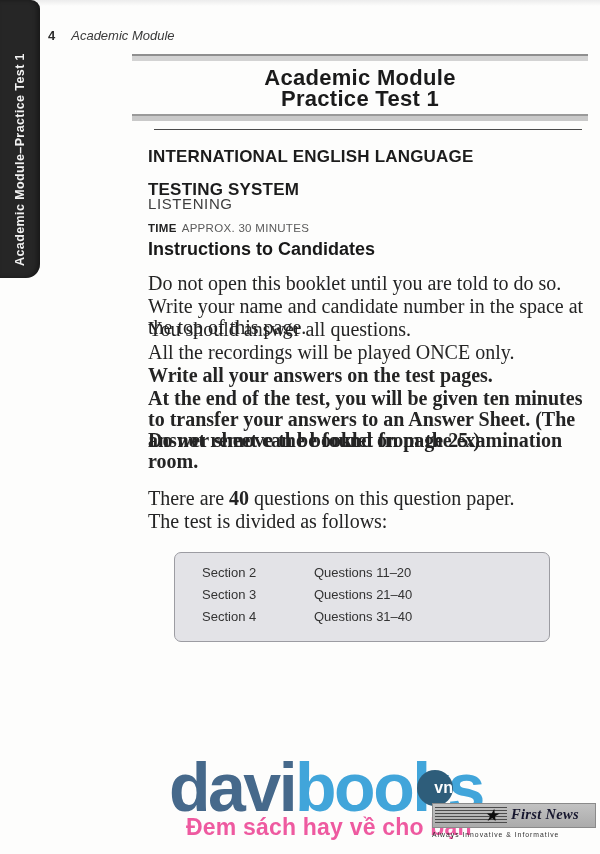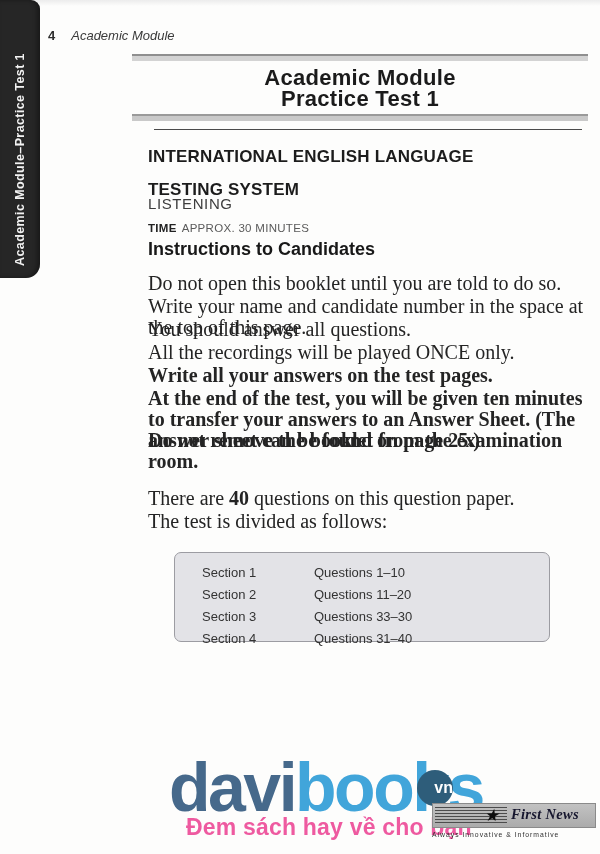--- a/index.html
+++ b/index.html
@@ -160,30 +160,26 @@
   <p class="para p5 bold">Write all your answers on the test pages.</p>
   <p class="para p4">All the recordings will be played ONCE only.</p>
   <p class="para p6 bold">At the end of the test, you will be given ten minutes to transfer your answers to an Answer Sheet. (The answer sheet can be found on page 25.)</p>
   <p class="para p7 bold">Do not remove the booklet from the examination room.</p>
 
   <p class="para info1"><span>There are </span><span class="bold">40</span><span> questions on this question paper.</span></p>
   <p class="para info2">The test is divided as follows:</p>
 
   <div class="sections-box">
     <div class="sections-row">
-      <span class="col-section">Section 1</span>
-      <span class="col-questions">Questions 1–10</span>
-    </div>
-    <div class="sections-row">
       <span class="col-section">Section 2</span>
       <span class="col-questions">Questions 11–20</span>
     </div>
     <div class="sections-row">
       <span class="col-section">Section 3</span>
-      <span class="col-questions">Questions 33–30</span>
+      <span class="col-questions">Questions 21–40</span>
     </div>
     <div class="sections-row">
       <span class="col-section">Section 4</span>
       <span class="col-questions">Questions 31–40</span>
     </div>
   </div>
 
   <div class="davibooks">
     <span class="davibooks-word"><span class="davi">davi</span><span class="books">books</span></span>
   </div>

